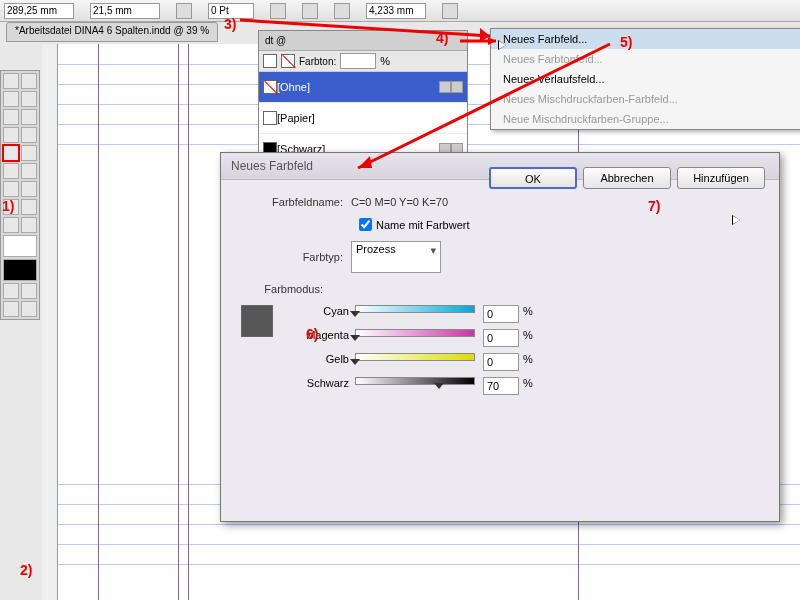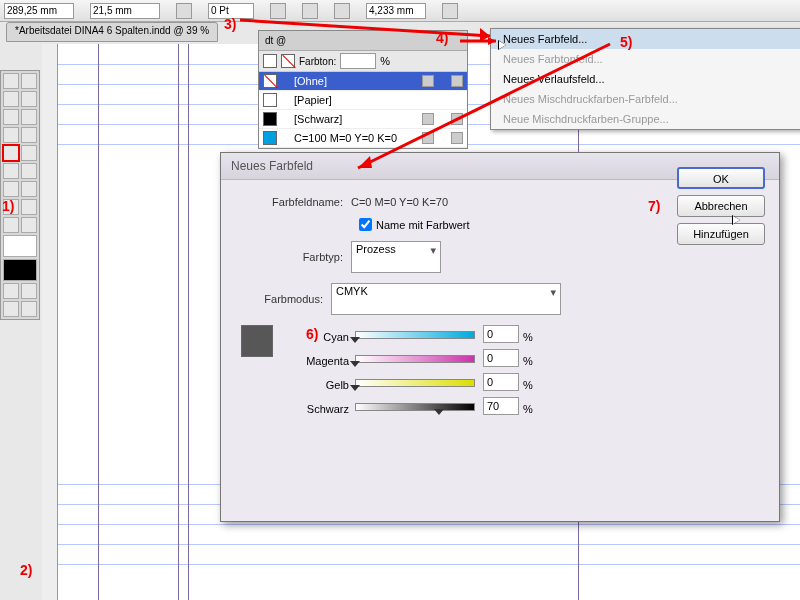--- a/index.html
+++ b/index.html
@@ -14,42 +14,42 @@
 .ruler-h{position:absolute;top:44px;left:58px;right:0;height:16px;background:#eee;border-bottom:1px solid #999}
 .ruler-v{position:absolute;top:44px;left:42px;width:16px;bottom:0;background:#eee;border-right:1px solid #999}
 .toolstrip{position:absolute;top:70px;left:0;width:40px;background:#d8d8d8;border:1px solid #999;padding:2px;display:flex;flex-wrap:wrap;gap:2px}
 .tool{width:16px;height:16px;background:#e8e8e8;border:1px solid #aaa}
 .tool.sel{outline:2px solid #e00;outline-offset:-1px}
 .tool.wide{width:34px}
 .swpanel{position:absolute;top:30px;left:258px;width:210px;background:#e8e8e8;border:1px solid #888}
 .swtab{background:#d0d0d0;padding:4px 6px;font-size:10px;border-bottom:1px solid #aaa}
 .swctrl{display:flex;align-items:center;gap:4px;padding:2px 4px;border-bottom:1px solid #ccc}
 .swlist{background:#fff}
-.swrow{display:flex;align-items:center;gap:17px;padding:2px 4px;border-bottom:1px solid #eee;font-size:10px}
+.swrow{display:flex;align-items:center;gap:0;padding:8px 4px;border-bottom:1px solid #eee;font-size:10px}
 .swrow.sel{background:#3a5fcd;color:#fff}
 .swchip{width:14px;height:14px;border:1px solid #666;flex-shrink:0}
 .swtext{flex:1}
 .swicon{width:12px;height:12px;border:1px solid #999;background:#ccc}
 .ctxmenu{position:absolute;top:28px;left:490px;width:316px;background:#f5f5f5;border:1px solid #888;box-shadow:2px 2px 4px rgba(0,0,0,.3)}
 .ctxitem{padding:4px 12px;font-size:11px}
 .ctxitem.active{background:#cde;color:#000}
 .ctxitem.dis{color:#999}
 .dialog{position:absolute;top:152px;left:220px;width:560px;height:370px;background:#ece9f0;border:1px solid #777;box-shadow:3px 3px 8px rgba(0,0,0,.4)}
 .dlgtitle{background:linear-gradient(#e8e4ee,#d8d4de);padding:6px 10px;font-size:12px;color:#555;border-bottom:1px solid #bbb}
 .dlgbody{padding:16px 20px;position:relative}
 .dlgrow{display:flex;align-items:center;margin-bottom:10px}
 .dlglabel{width:110px;text-align:right;padding-right:8px;color:#333}
 .dlgval{color:#333}
 .dlgchk{margin-right:4px}
 .dlgselect{border:1px solid #999;background:#fff;padding:1px 18px 1px 4px;height:32px;min-width:90px;position:relative}
 .dlgselect:after{content:"▾";position:absolute;right:4px;top:2px;color:#555}
-.btns{position:absolute;top:200px;right:14px;display:flex;flex-direction:column;gap:6px}
+.btns{position:absolute;top:200px;right:14px;display:flex;flex-direction:row;gap:6px}
 .dbtn{width:88px;height:22px;background:linear-gradient(#fdfdfd,#e4e4e4);border:1px solid #888;border-radius:3px;text-align:center;line-height:20px;font-size:11px}
 .dbtn.primary{border:2px solid #4a6acd}
-.sliderrow{display:flex;align-items:flex-end;margin-bottom:6px}
+.sliderrow{display:flex;align-items:flex-start;margin-bottom:6px}
 .sliderlabel{width:70px;text-align:right;padding-right:6px}
 .slider{width:120px;height:12px;position:relative;margin-right:8px}
 .slidertrack{height:8px;border:1px solid #888}
 .sliderknob{position:absolute;top:6px;width:0;height:0;border-left:5px solid transparent;border-right:5px solid transparent;border-top:6px solid #333}
 .slidervalue{width:36px;height:18px;border:1px solid #999;background:#fff;text-align:left;padding:1px 3px}
 .preview{width:32px;height:32px;border:1px solid #666;background:#575757;margin-right:12px}
 .annot{position:absolute;color:#e00;font-size:14px;font-weight:bold;pointer-events:none}
 .arrow{position:absolute;pointer-events:none}
 .cursor{position:absolute;width:0;height:0;border-left:8px solid #000;border-top:5px solid transparent;border-bottom:5px solid transparent;pointer-events:none}
 .cursor:before{content:"";position:absolute;left:-7px;top:-4px;border-left:7px solid #fff;border-top:4px solid transparent;border-bottom:4px solid transparent}
@@ -175,21 +175,20 @@
     <div class="dlgrow" style="padding-left:118px">
       <input type="checkbox" checked="" class="dlgchk" style="">
       <span>Name mit Farbwert</span>
     </div>
     <div class="dlgrow">
       <span class="dlglabel">Farbtyp:</span>
       <div class="dlgselect">Prozess</div>
     </div>
     <div class="dlgrow">
       <span class="dlglabel" style="width:90px">Farbmodus:</span>
-      <div class="dlgselect" style="min-width:230px">CMYK</div>
     </div>
     <div style="display:flex;margin-top:10px">
       <div class="preview"></div>
       <div>
         <div class="sliderrow">
             <span class="sliderlabel">Cyan</span>
             <div class="slider">
               <div class="slidertrack" style="background:linear-gradient(90deg,#fff,#0ad)"></div>
               <div class="sliderknob" style="left:-5px"></div>
             </div>

